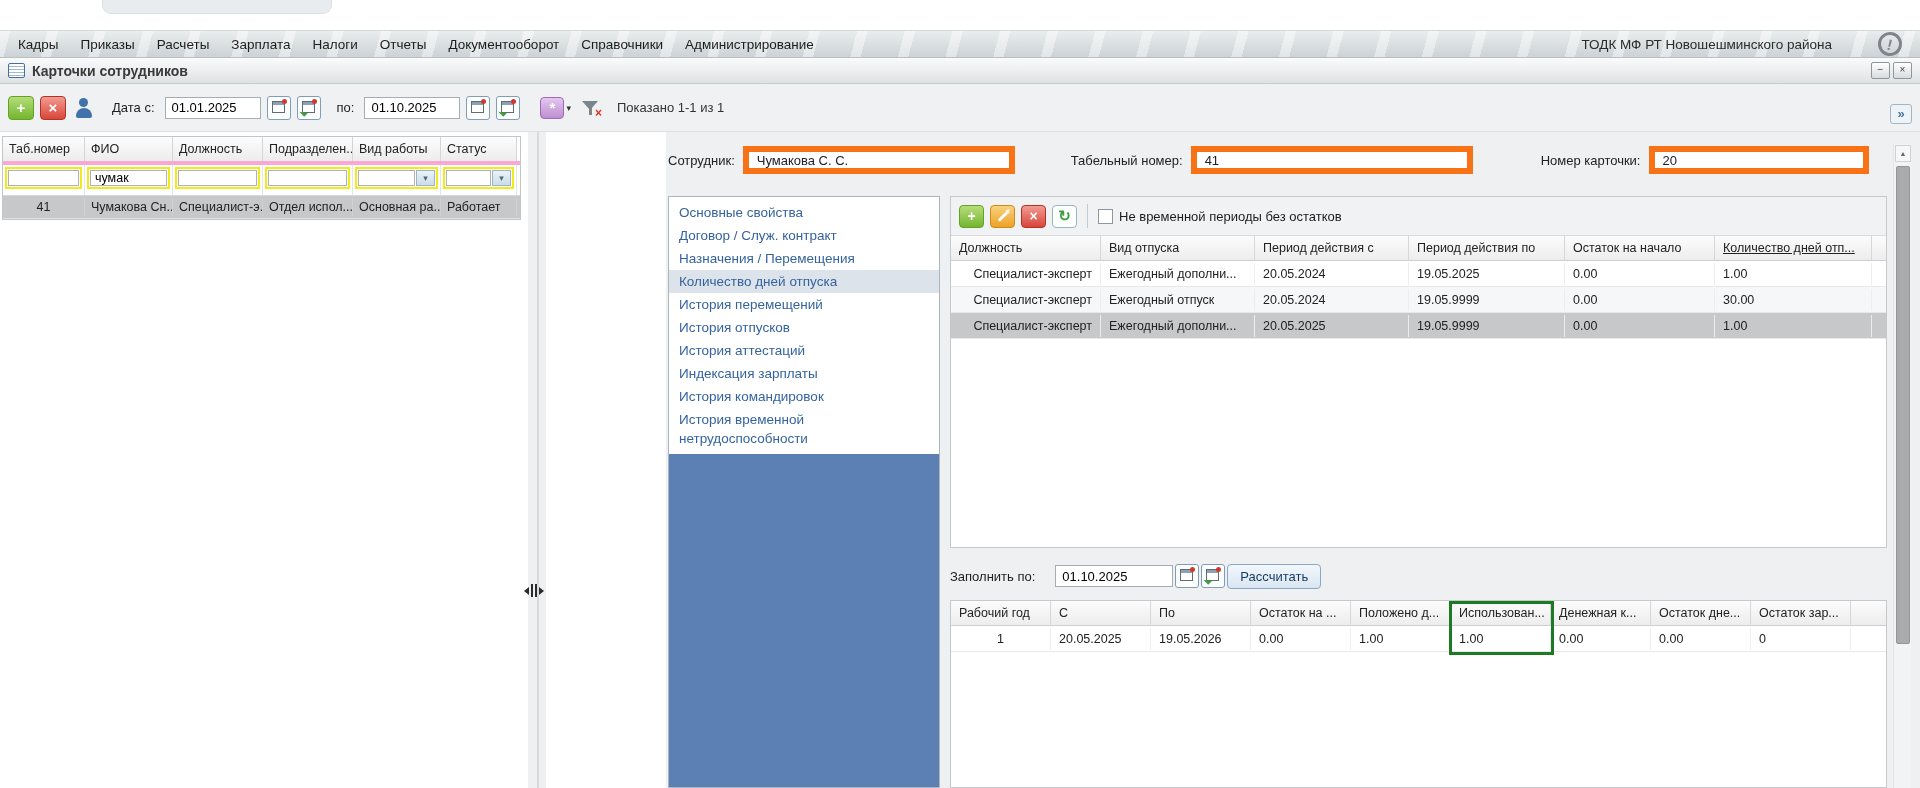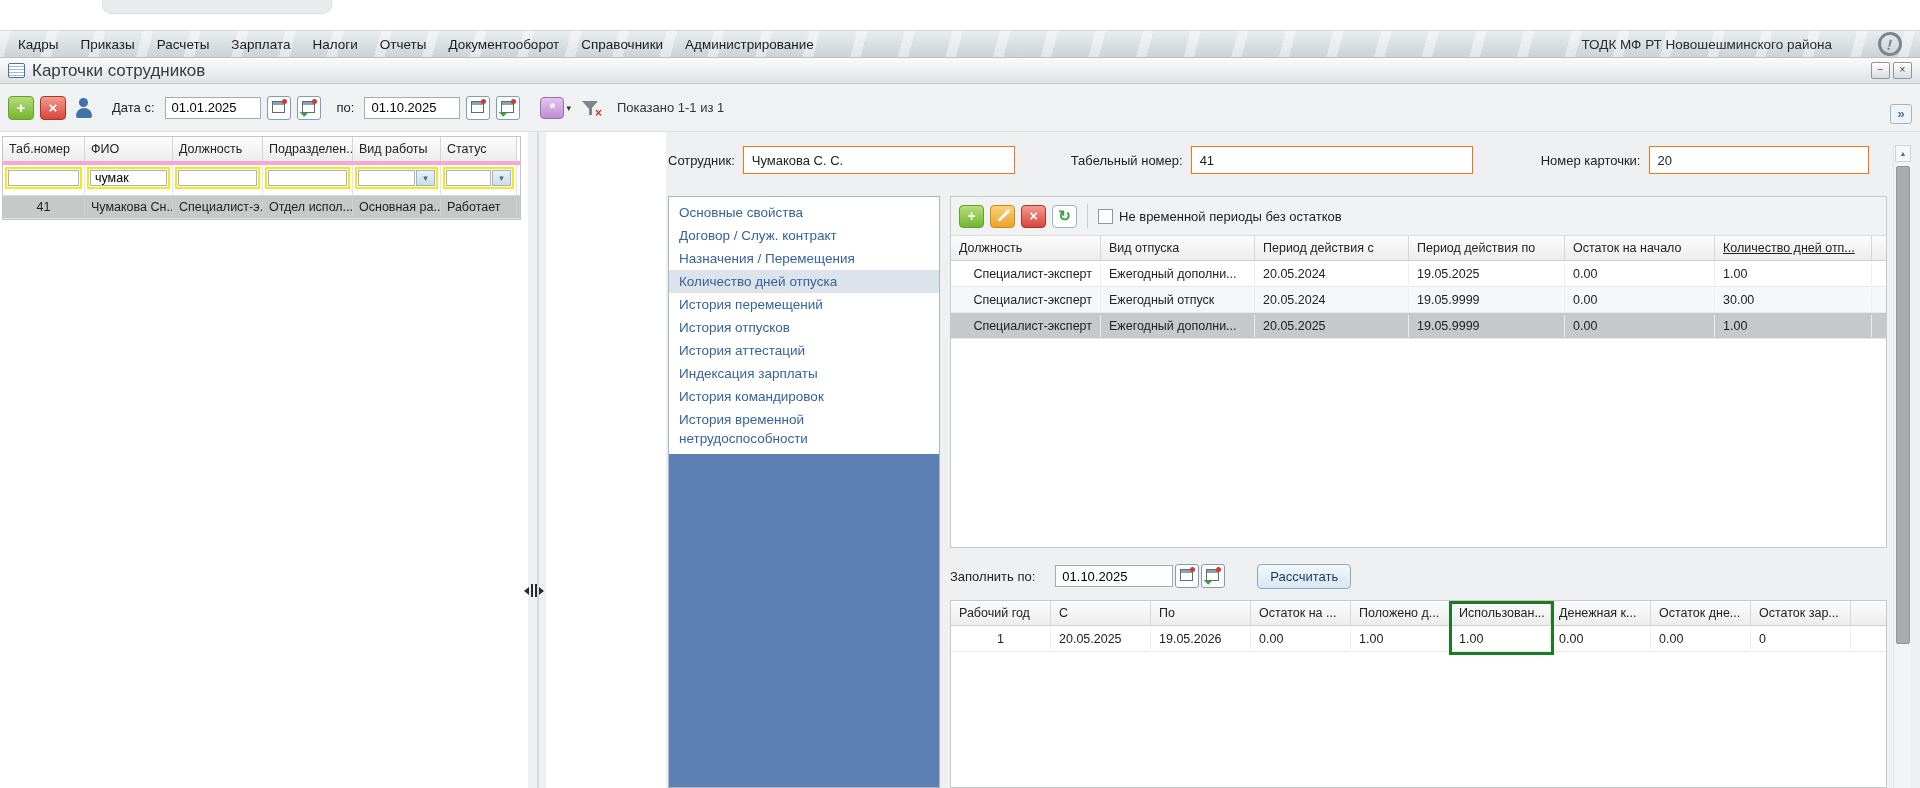--- a/index.html
+++ b/index.html
@@ -13,21 +13,21 @@
   .menubar{position:absolute;left:0;top:30px;width:1920px;height:28px;box-sizing:border-box;
     background:repeating-linear-gradient(105deg,rgba(255,255,255,.45) 0 10px,rgba(255,255,255,0) 10px 46px),linear-gradient(#e9edee,#ccd2d6);
     border-top:1px solid #d3d8da;border-bottom:1px solid #b9bfc3;display:flex;align-items:center;padding:0 18px;gap:34px;font-size:13.5px;color:#1d1d1d}
   .menu-items{display:flex;gap:22px}
   .menu-item{cursor:default;white-space:nowrap}
   .org{margin-left:auto;color:#2c2c2c;white-space:nowrap}
   .alert-icon{width:24px;height:24px;border:3px solid #7f858a;border-radius:50%;margin-left:12px;display:flex;align-items:center;justify-content:center;transform:rotate(14deg);color:#7f858a;font-weight:bold;font-size:15px;box-sizing:border-box;flex:0 0 auto}
   
   .titlebar{position:absolute;left:0;top:58px;width:1920px;height:26px;box-sizing:border-box;background:linear-gradient(#fafbfb,#dfe2e5);border-bottom:1px solid #c6cbce;display:flex;align-items:center;padding:0 8px;gap:7px}
   .title-icon{width:15px;height:13px;border:1px solid #4a6f9f;background:repeating-linear-gradient(#fff 0 2px,#9db8d8 2px 3px);border-radius:2px}
-  .title-text{font-weight:normal;font-size:17px;color:#3a3a3a}
+  .title-text{font-weight:bold;font-size:14px;color:#3a3a3a}
   .win-controls{margin-left:auto;display:flex;gap:3px}
   .win-btn{width:17px;height:15px;border:1px solid #8f969c;background:linear-gradient(#fff,#d9dcdf);border-radius:2px;font-size:10px;line-height:13px;text-align:center;color:#444;cursor:default}
   
   .content{position:absolute;left:0;top:84px;width:1920px;height:704px;background:#eef0f1}
   .toolbar{position:absolute;left:0;top:0;width:1920px;height:48px;box-sizing:border-box;background:#eff1f2;border-bottom:1px solid #dcdee0;display:flex;align-items:center;gap:6px;padding:0 8px}
   .left-bg{position:absolute;left:0;top:48px;width:528px;height:656px;background:#fff}
   .mid-bg{position:absolute;left:546px;top:48px;width:120px;height:656px;background:#fff}
   .splitter{position:absolute;left:537px;top:48px;width:2px;height:656px;background:#d8dadc;cursor:col-resize}
   
   .tb-btn{width:26px;height:24px;border-radius:4px;display:flex;align-items:center;justify-content:center;font-weight:bold;color:#fff;font-size:15px;box-sizing:border-box;flex:0 0 auto}
@@ -60,21 +60,21 @@
   .ywrap{border:2px solid var(--filter-yellow);height:22px;box-sizing:border-box;display:flex;align-items:stretch;background:#fff}
   .fin{flex:1;min-width:0;border:1px solid #aeb2b6;margin:1px;font-size:12.5px;padding:0 4px;font-family:inherit}
   .combo-btn{width:17px;margin:1px 1px 1px 0;border:1px solid #9fb4c2;background:linear-gradient(#eaf2f7,#cbdde9);color:#4a6a7e;font-size:9px;display:flex;align-items:center;justify-content:center}
   .grid-row{height:22px;align-items:center;border-bottom:1px solid #dfe1e3}
   .grid-row.sel{background:var(--sel-gray)}
   .gc{box-sizing:border-box;padding:2px 6px;border-right:1px solid #cfd1d3;white-space:nowrap;overflow:hidden}
   .ac{text-align:center}.ar{text-align:right}
   
   .fields{position:absolute;left:668px;top:62px;height:28px;display:flex;align-items:center}
   .f-lbl{margin-right:8px;white-space:nowrap}
-  .f-input{height:28px;border:1px solid #f97316;background:#fff;padding:3px 8px;font-size:13px;box-sizing:border-box;font-family:inherit;color:#222}
+  .f-input{height:28px;border:6px solid #f97316;background:#fff;padding:3px 8px;font-size:13px;box-sizing:border-box;font-family:inherit;color:#222}
   
   .nav{position:absolute;left:668px;top:112px;width:272px;height:592px;background:#fff;border:1px solid #aab6c2;box-sizing:border-box;display:flex;flex-direction:column;overflow:hidden}
   .nav-item{padding:2px 10px;color:var(--link-blue);font-size:13.5px;line-height:19px;cursor:pointer}
   .nav-item.sel{background:#dde3eb}
   .nav-fill{flex:1;background:var(--accent-blue);margin-top:4px}
   
   .box{position:absolute;background:#fff;border:1px solid #c6c9cc;box-sizing:border-box}
   .box1{left:950px;top:112px;width:937px;height:352px;display:flex;flex-direction:column}
   .box-toolbar{height:38px;background:#f0f2f3;border-bottom:1px solid #d8dadc;display:flex;align-items:center;gap:6px;padding:0 8px;flex:0 0 auto}
   .mini-btn{width:25px;height:23px;border-radius:4px;display:flex;align-items:center;justify-content:center;color:#fff;font-weight:bold;font-size:14px;box-sizing:border-box;flex:0 0 auto}
@@ -86,21 +86,21 @@
   .checkbox{width:15px;height:15px;border:1px solid #8b97a3;background:#fff;box-sizing:border-box}
   .cb-label{font-size:13px;color:#1c1c1c}
   .tbl-head{display:flex;background:linear-gradient(#fcfcfc,#ededee);border-bottom:1px solid #cdd0d2;flex:0 0 auto}
   .th{box-sizing:border-box;padding:5px 8px;border-right:1px solid #d5d7d9;font-size:12.5px;color:#222;white-space:nowrap;overflow:hidden}
   .tr{display:flex;border-bottom:1px solid #e6e8ea;font-size:12.5px;height:25px;align-items:center}
   .tr.alt{background:#f6f7f8}
   .tr.sel{background:var(--sel-gray)}
   .td{box-sizing:border-box;padding:4px 8px;border-right:1px solid #ebedee;white-space:nowrap;overflow:hidden}
   
   .fill-row{position:absolute;left:950px;top:472px;width:937px;height:40px;display:flex;align-items:center}
-  .calc-btn{height:25px;padding:0 12px;margin-left:32px;border:1px solid #8aa8c4;border-radius:4px;background:linear-gradient(#f2f7fb,#d9e6f2);font-size:13px;color:#16385e;display:flex;align-items:center;font-family:inherit}
+  .calc-btn{height:25px;padding:0 12px;margin-left:2px;border:1px solid #8aa8c4;border-radius:4px;background:linear-gradient(#f2f7fb,#d9e6f2);font-size:13px;color:#16385e;display:flex;align-items:center;font-family:inherit}
   .box2{left:950px;top:516px;width:937px;height:188px;position:absolute;overflow:hidden}
   .hl-box{position:absolute;top:0;height:54px;border:3px solid var(--hl-green);box-sizing:border-box;pointer-events:none}
   
   .vscroll{position:absolute;left:1893px;top:60px;width:18px;height:644px;background:#f2f3f4;border-left:1px solid #e2e4e6;box-sizing:border-box}
   .vs-btn{width:16px;height:17px;margin:1px;background:#f6f7f8;border:1px solid #d0d3d6;box-sizing:border-box;font-size:7px;color:#666;text-align:center;line-height:15px}
   .vs-thumb{position:absolute;left:2px;top:22px;width:14px;height:478px;background:#a9abad;border:1px solid #939597;border-radius:2px;box-sizing:border-box}
   
   .col-cursor{position:absolute;left:524px;top:500px;display:flex;align-items:center;gap:2px}
   .cc-l{border-top:4px solid transparent;border-bottom:4px solid transparent;border-right:5px solid #2b2b2b}
   .cc-r{border-top:4px solid transparent;border-bottom:4px solid transparent;border-left:5px solid #2b2b2b}

